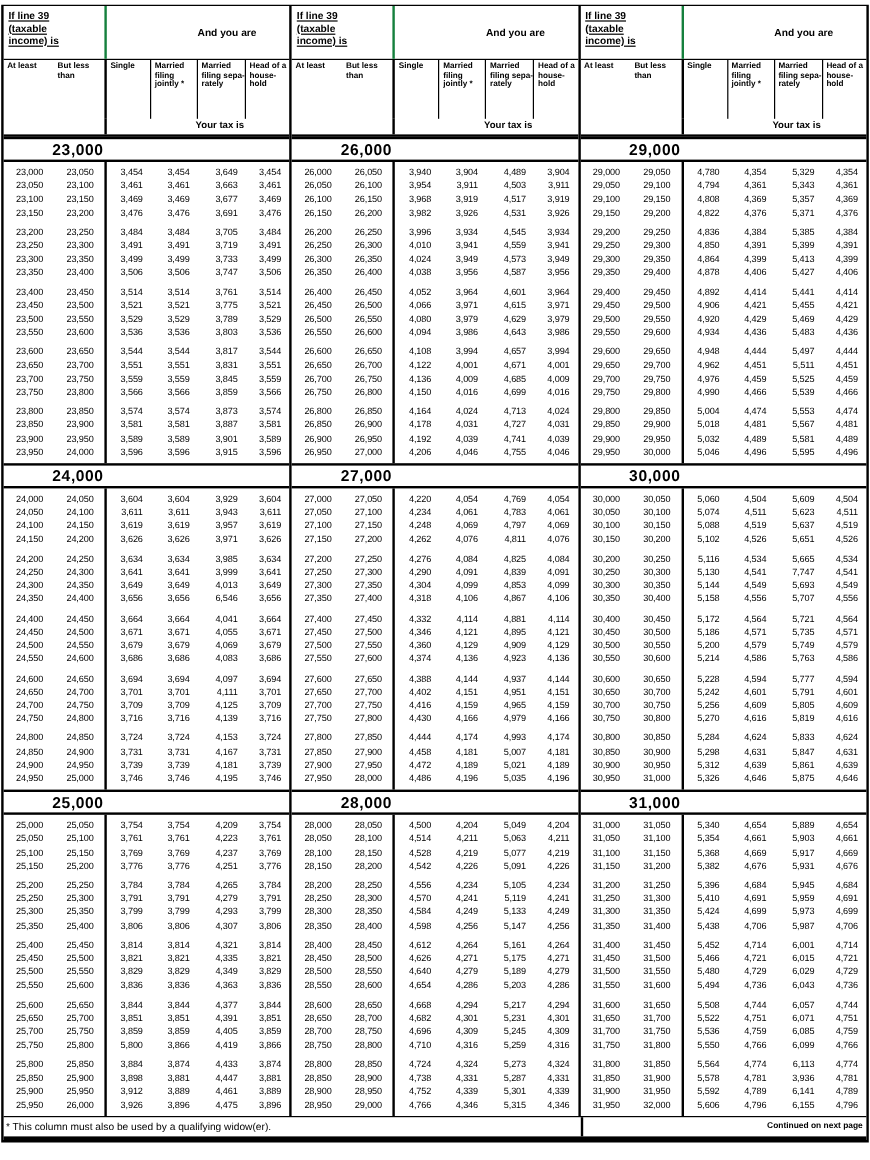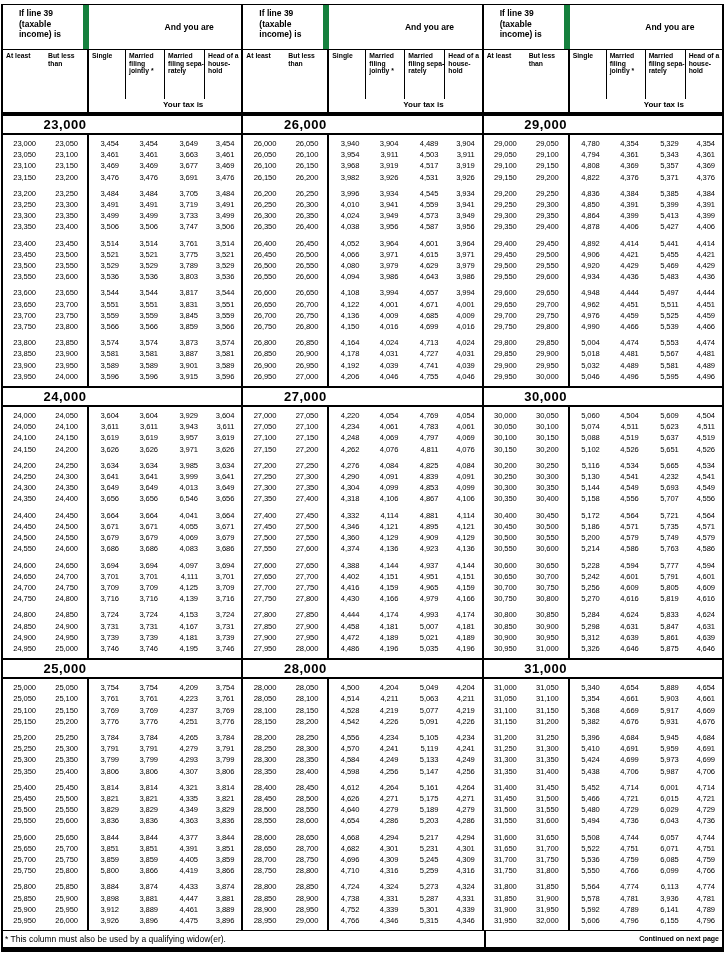--- a/index.html
+++ b/index.html
@@ -8,21 +8,21 @@
   .title-row{width:188px;border-bottom:2px solid #000;padding:1px 0 2px 2px;white-space:nowrap;}
   .doc-title{font-weight:bold;font-size:11.5px;}
   .doc-subtitle{font-style:italic;font-size:11px;margin-left:8px;}
   .outer{border:2px solid #000;border-top:1px solid #000;margin-top:1px;}
   .panels{display:flex;}
   .panel{flex:1;min-width:0;position:relative;}
   .panel + .panel{border-left:2px solid #000;}
 
   
   .hdr-row1{display:grid;grid-template-columns:86px 1fr;border-bottom:1px solid #000;}
-  .hdr-income{box-sizing:border-box;border-right:6px solid #15803d;font-weight:bold;font-size:8.5px;line-height:10.5px;padding:3px 14px 3px 16px;height:44px;}
+  .hdr-income{box-sizing:border-box;border-right:2px solid #15803d;font-weight:bold;font-size:8.5px;line-height:10.5px;padding:3px 14px 3px 4px;height:44px;text-decoration:underline;}
   .hdr-aya{display:flex;align-items:center;justify-content:center;font-weight:bold;font-size:8.5px;margin-left:48px;}
   .hdr-row2{display:grid;grid-template-columns:42px 44px 37px 39px 40px 1fr;height:49px;}
   .hdr-row2 .hcell{box-sizing:border-box;font-weight:bold;font-size:6.8px;line-height:7.6px;padding:2px 1px 0 3px;}
   .c-butless{border-right:2px solid #000;}
   .c-mfj,.c-mfs,.c-hoh{border-left:1px solid #000;margin-left:-1px;}
   .hdr-row3{display:grid;grid-template-columns:86px 1fr;height:13px;gap:36px;}
   .hdr-row3 .spacer{box-sizing:border-box;border-right:2px solid #000;}
   .your-tax{font-weight:bold;font-size:8px;text-align:center;line-height:12px;}
   .hdr-bottom{border-bottom:2px solid #000;}
 
@@ -1310,21 +1310,21 @@
               <div class="cell c2">5,116</div>
               <div class="cell c3">4,534</div>
               <div class="cell c4">5,665</div>
               <div class="cell c5">4,534</div>
             </div>
             <div class="row">
               <div class="cell c0">30,250</div>
               <div class="cell c1">30,300</div>
               <div class="cell c2">5,130</div>
               <div class="cell c3">4,541</div>
-              <div class="cell c4">4,232</div>
+              <div class="cell c4">7,747</div>
               <div class="cell c5">4,541</div>
             </div>
             <div class="row">
               <div class="cell c0">30,300</div>
               <div class="cell c1">30,350</div>
               <div class="cell c2">5,144</div>
               <div class="cell c3">4,549</div>
               <div class="cell c4">5,693</div>
               <div class="cell c5">4,549</div>
             </div>

